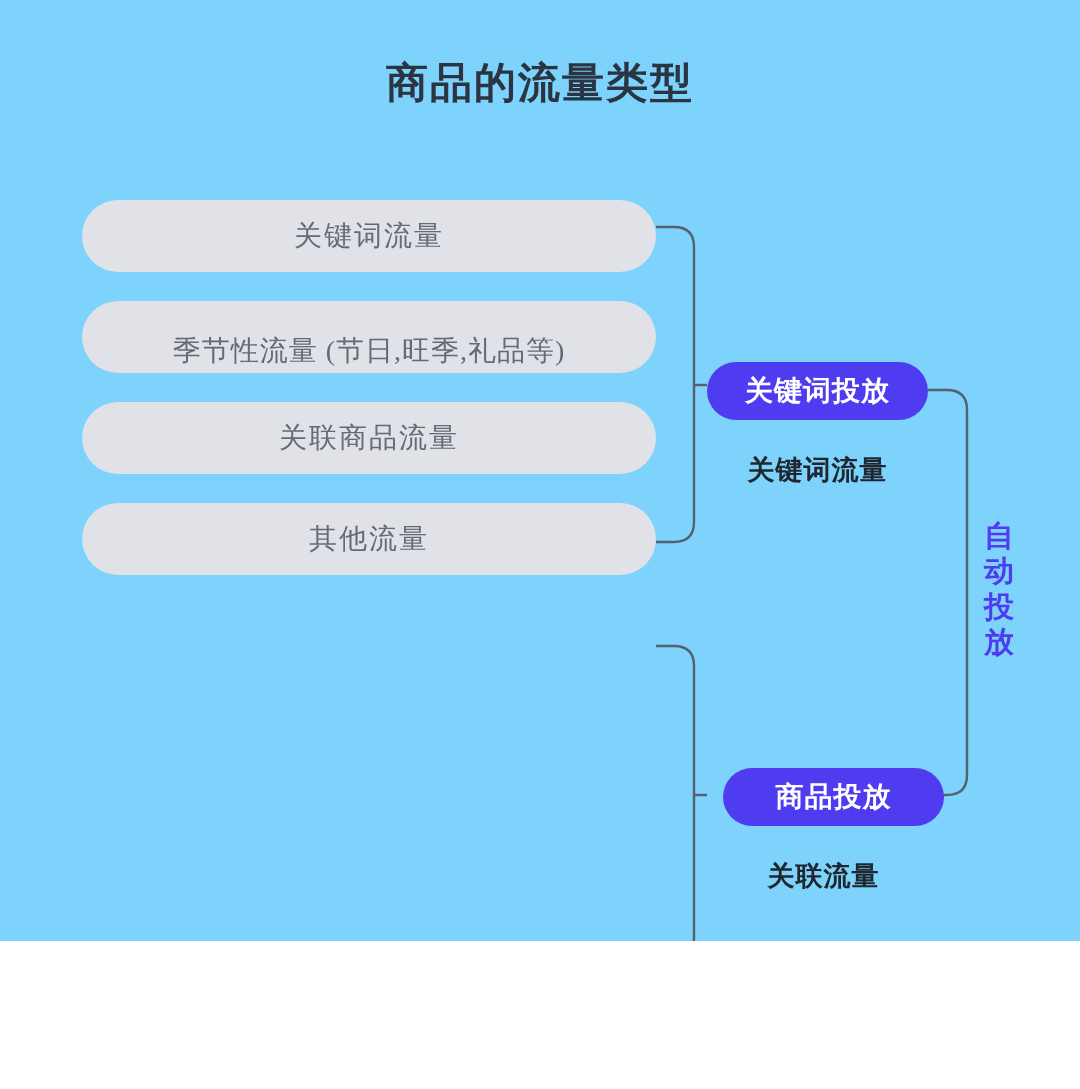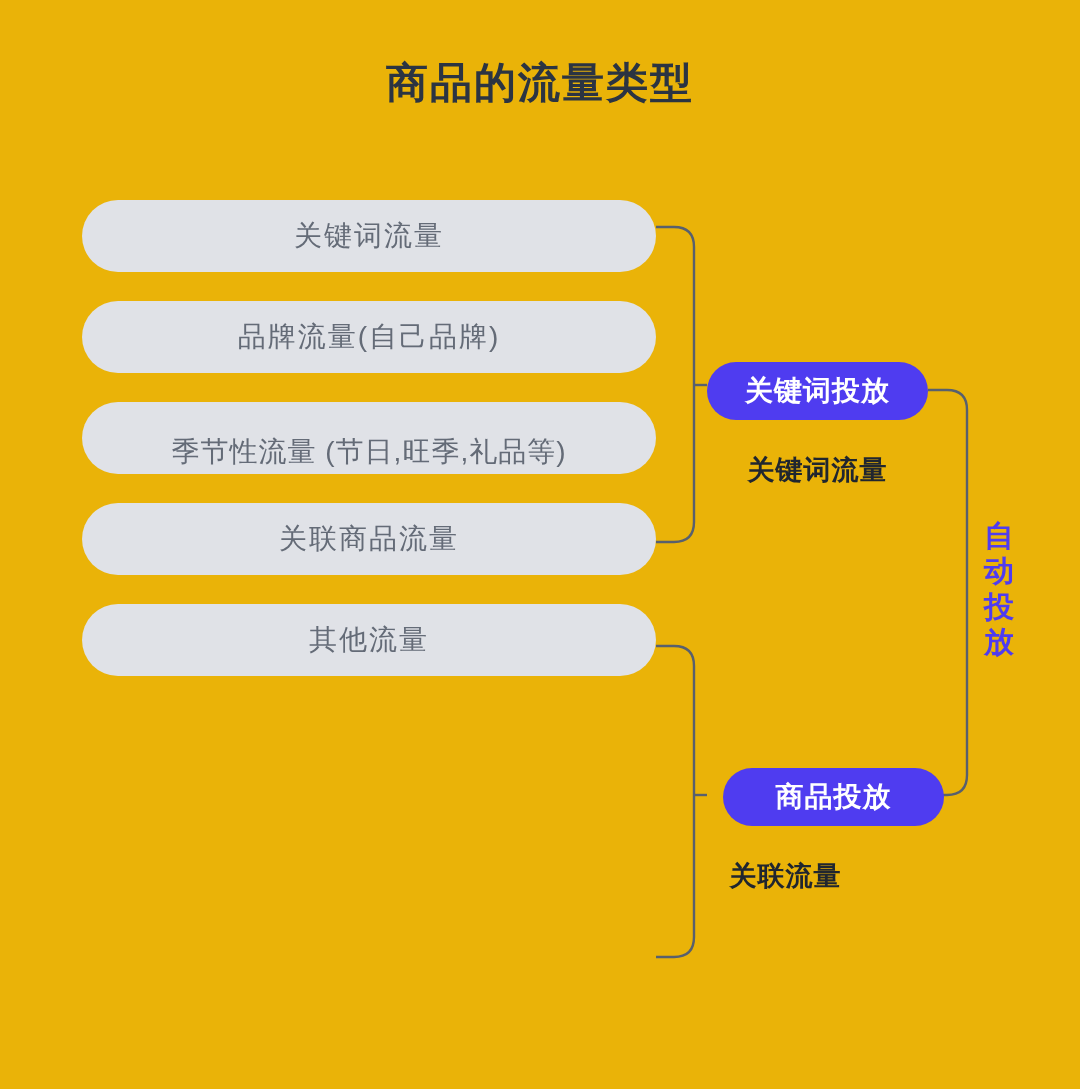--- a/index.html
+++ b/index.html
@@ -7,23 +7,24 @@
     margin: 0;
     padding: 0;
     background: #ffffff;
   }
   body {
     font-family: "Liberation Sans", "DejaVu Sans", sans-serif;
   }
   #canvas {
     position: relative;
     width: 1080px;
-    height: 1089px;
-    background: #eab308;
+    height: 941px;
+    background: #7dd3fc;
     overflow: hidden;
+    font-family: Liberation Serif, serif;
   }
 
   
   .page-title {
     position: absolute;
     left: 0;
     top: 58px;
     width: 1080px;
     text-align: center;
     font-size: 42px;
@@ -98,21 +99,21 @@
   .caption {
     position: absolute;
     font-size: 27px;
     font-weight: bold;
     color: #20262f;
     letter-spacing: 1px;
     white-space: nowrap;
     text-align: center;
   }
   #caption-keyword { left: 707px; top: 452px; width: 221px; }
-  #caption-product { left: 675px; top: 858px; width: 221px; }
+  #caption-product { left: 713px; top: 858px; width: 221px; }
 
   
   .vertical-label {
     position: absolute;
     left: 982px;
     top: 518px;
     width: 36px;
     font-size: 30px;
     font-weight: bold;
     color: #4f3cf0;
@@ -127,23 +128,20 @@
 </head>
 <body>
 
 <div id="canvas">
 
   <div class="page-title">商品的流量类型</div>
 
   <div class="pill-column">
     <div class="pill">
       <span class="pill-label">关键词流量</span>
-    </div>
-    <div class="pill">
-      <span class="pill-label">品牌流量(自己品牌)</span>
     </div>
     <div class="pill wide">
       <span class="pill-label">季节性流量 (节日,旺季,礼品等)</span>
     </div>
     <div class="pill">
       <span class="pill-label">关联商品流量</span>
     </div>
     <div class="pill">
       <span class="pill-label">其他流量</span>
     </div>

